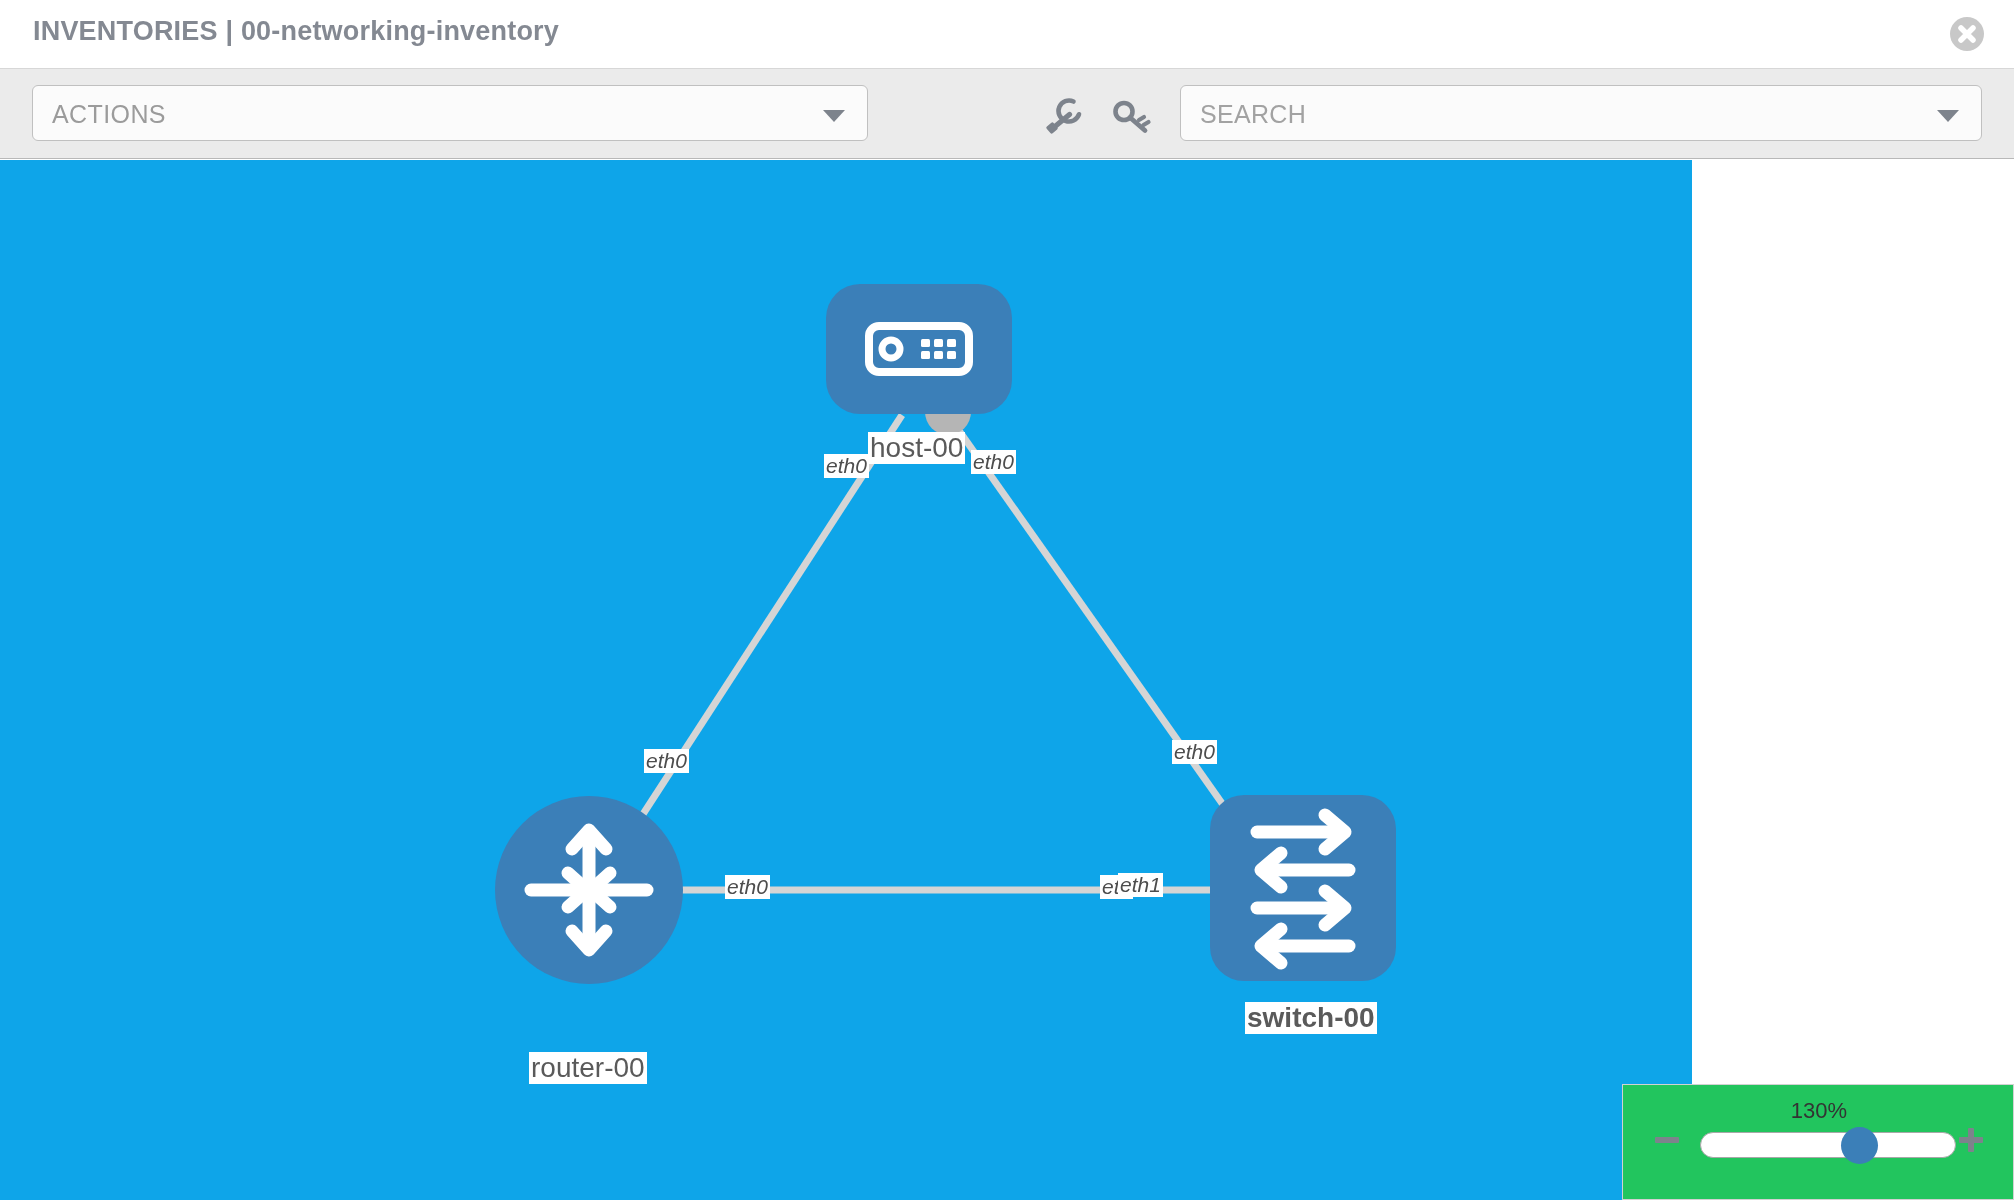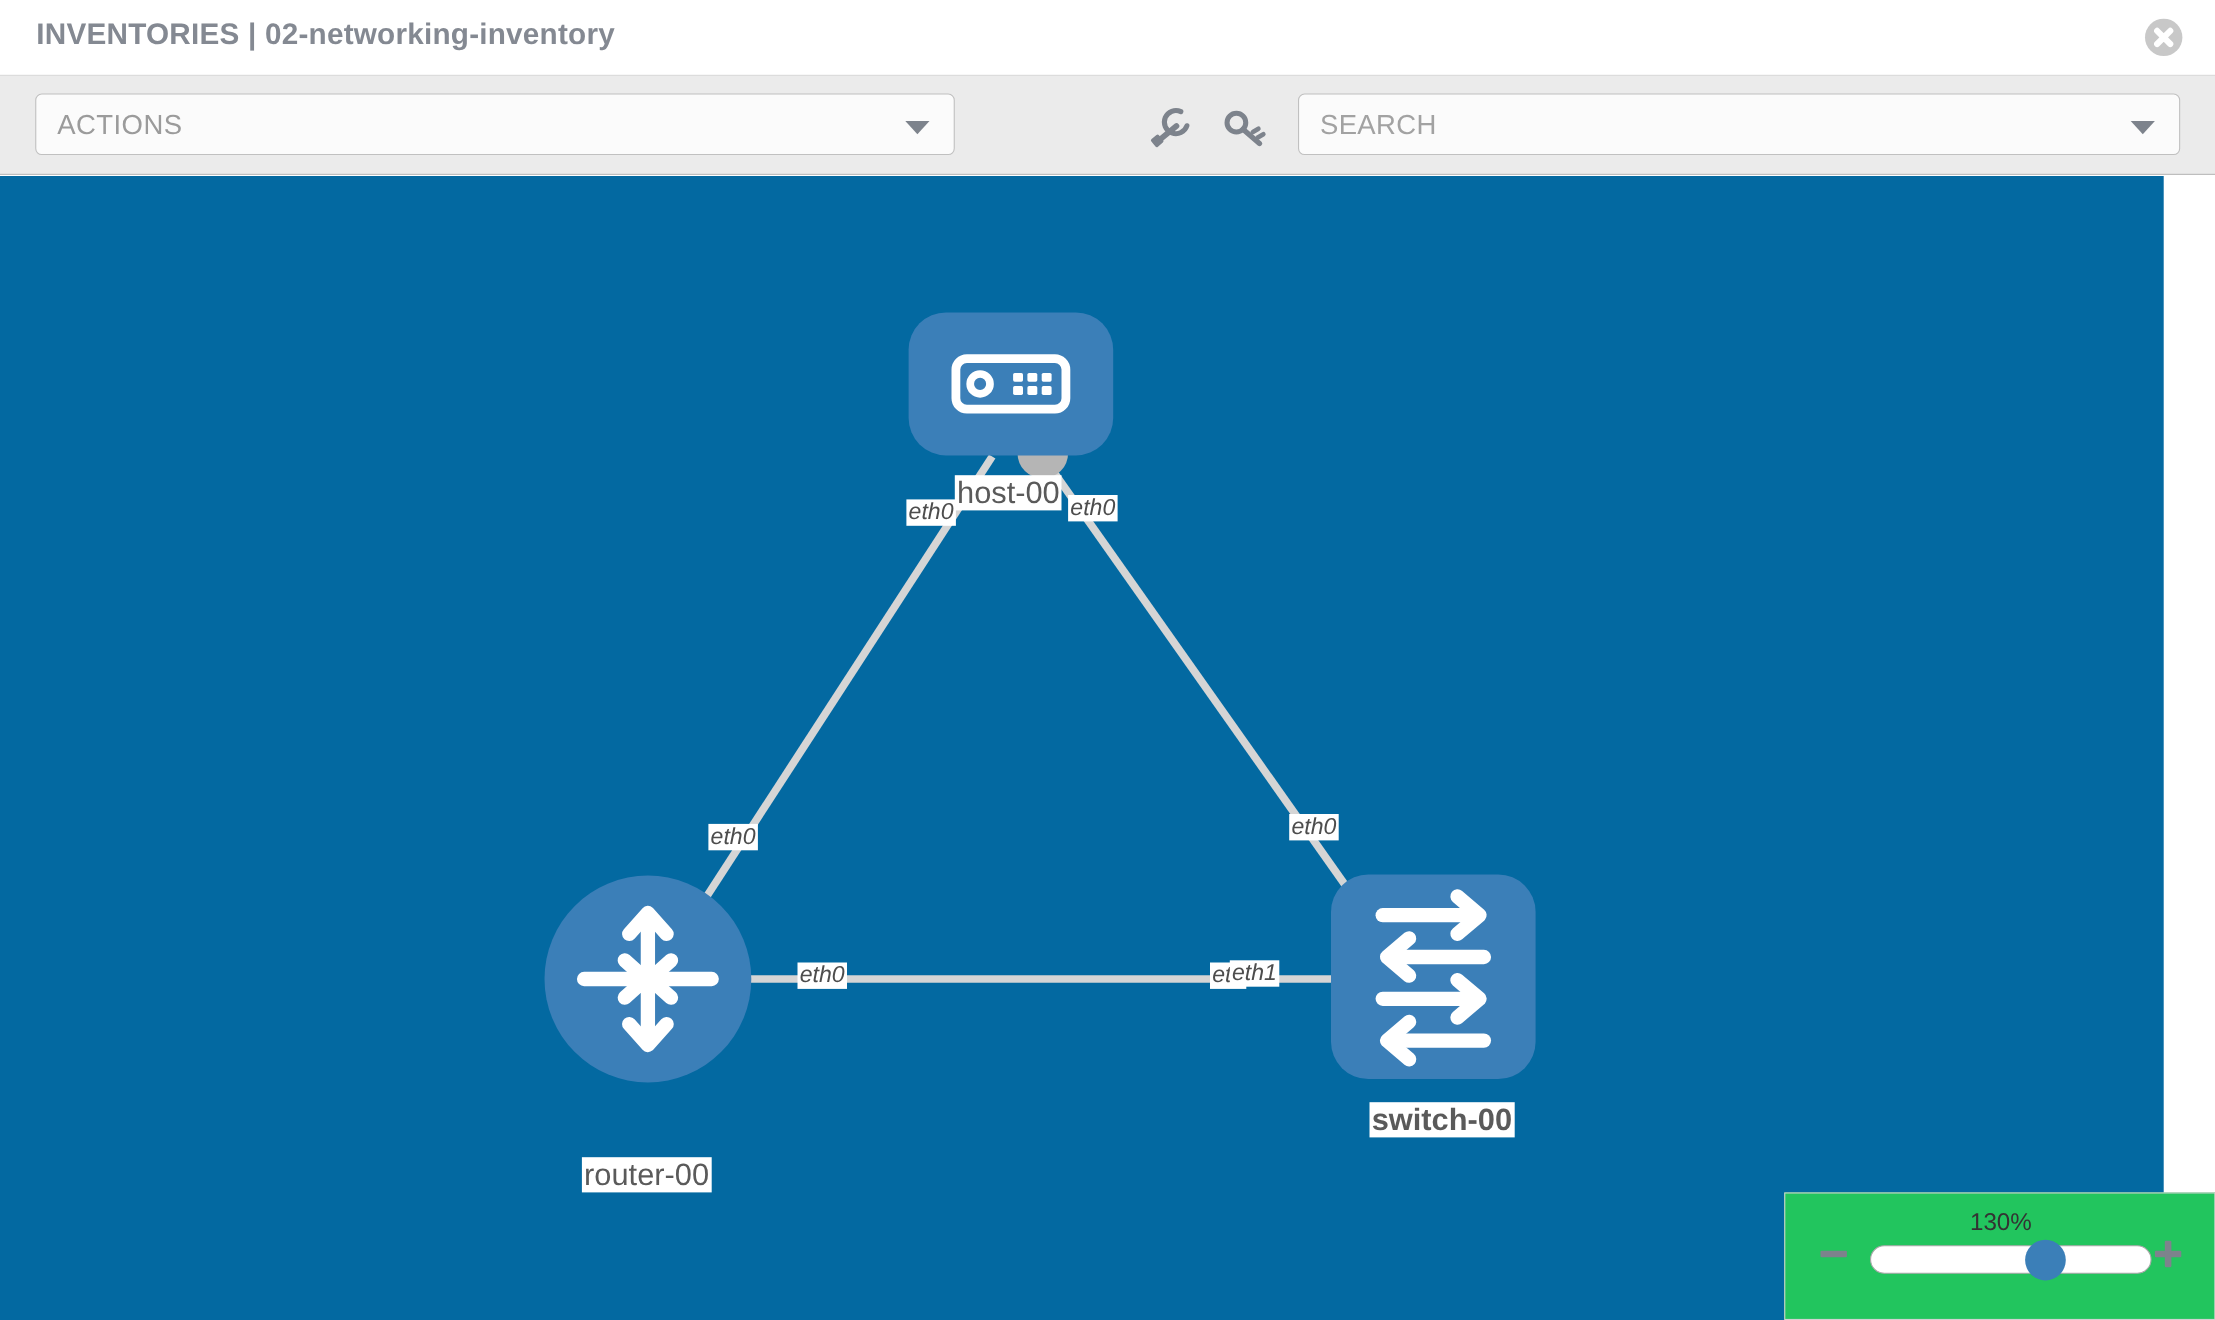--- a/index.html
+++ b/index.html
@@ -94,22 +94,22 @@
     left: 19px; top: 14px;
     font-size: 25px;
     color: #a2a2a2;
     letter-spacing: 0.3px;
   }
 
   
   .canvas {
     position: absolute;
     left: 0; top: 160px;
-    width: 1967px; height: 1040px;
-    background: #0369a1;
+    width: 1692px; height: 1040px;
+    background: #0ea5e9;
     overflow: hidden;
   }
   .topology-svg {
     position: absolute;
     left: 0; top: 0;
     width: 2014px; height: 1040px;
   }
 
   
   .node-label {
@@ -169,21 +169,21 @@
     width: 37px; height: 37px;
     border-radius: 50%;
     background: #3b7fb8;
     cursor: grab;
   }
 </style>
 </head>
 <body>
 
 <div class="header">
-  <div class="header-title">INVENTORIES | 02-networking-inventory</div>
+  <div class="header-title">INVENTORIES | 00-networking-inventory</div>
   <div class="close-button">
     <span>
       <svg width="34" height="34" viewBox="0 0 34 34">
         <path d="M11 11 L23 23 M23 11 L11 23" stroke="#ffffff" stroke-width="5.5" stroke-linecap="round"></path>
       </svg>
     </span>
   </div>
 </div>
 
 <div class="toolbar">

